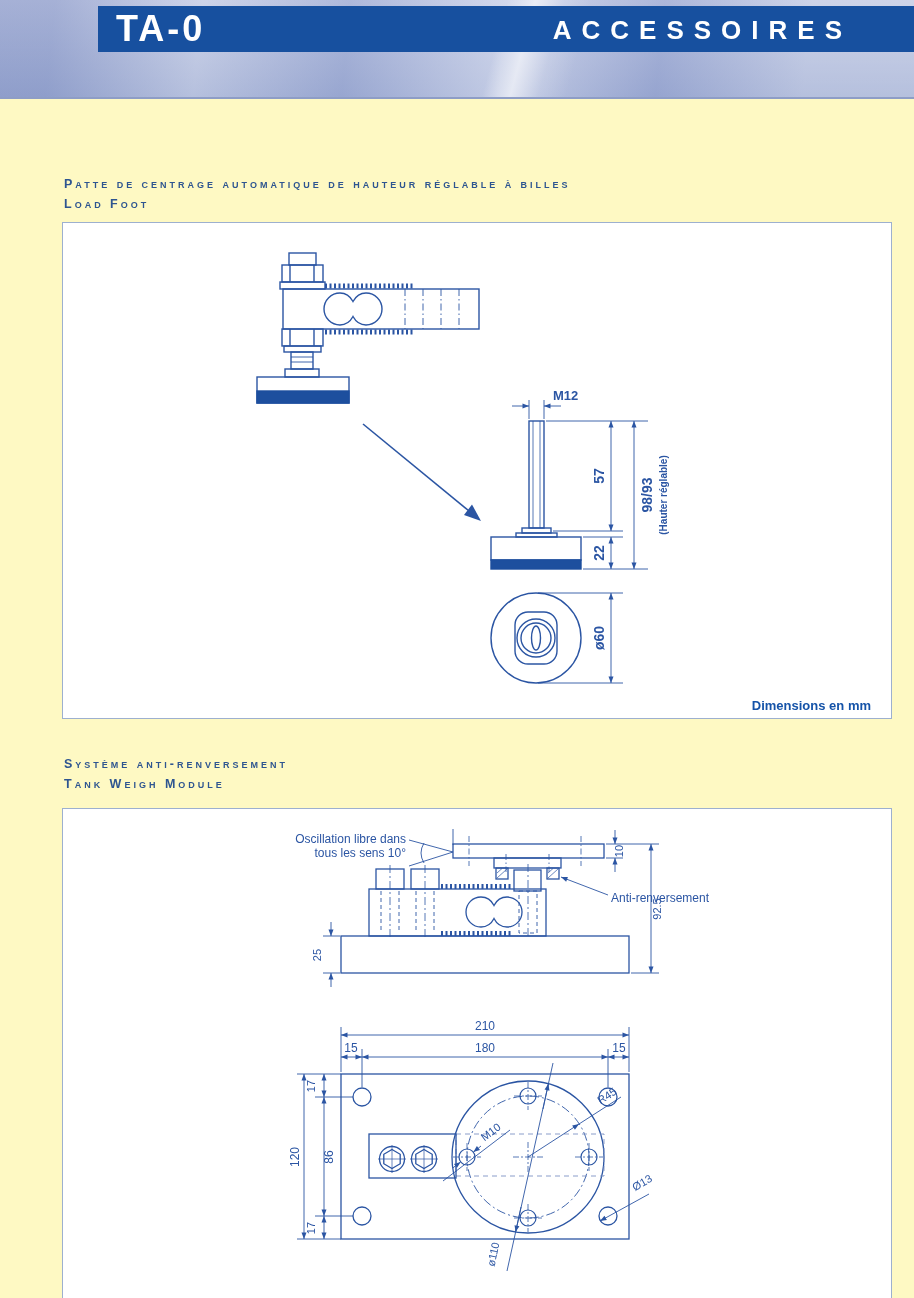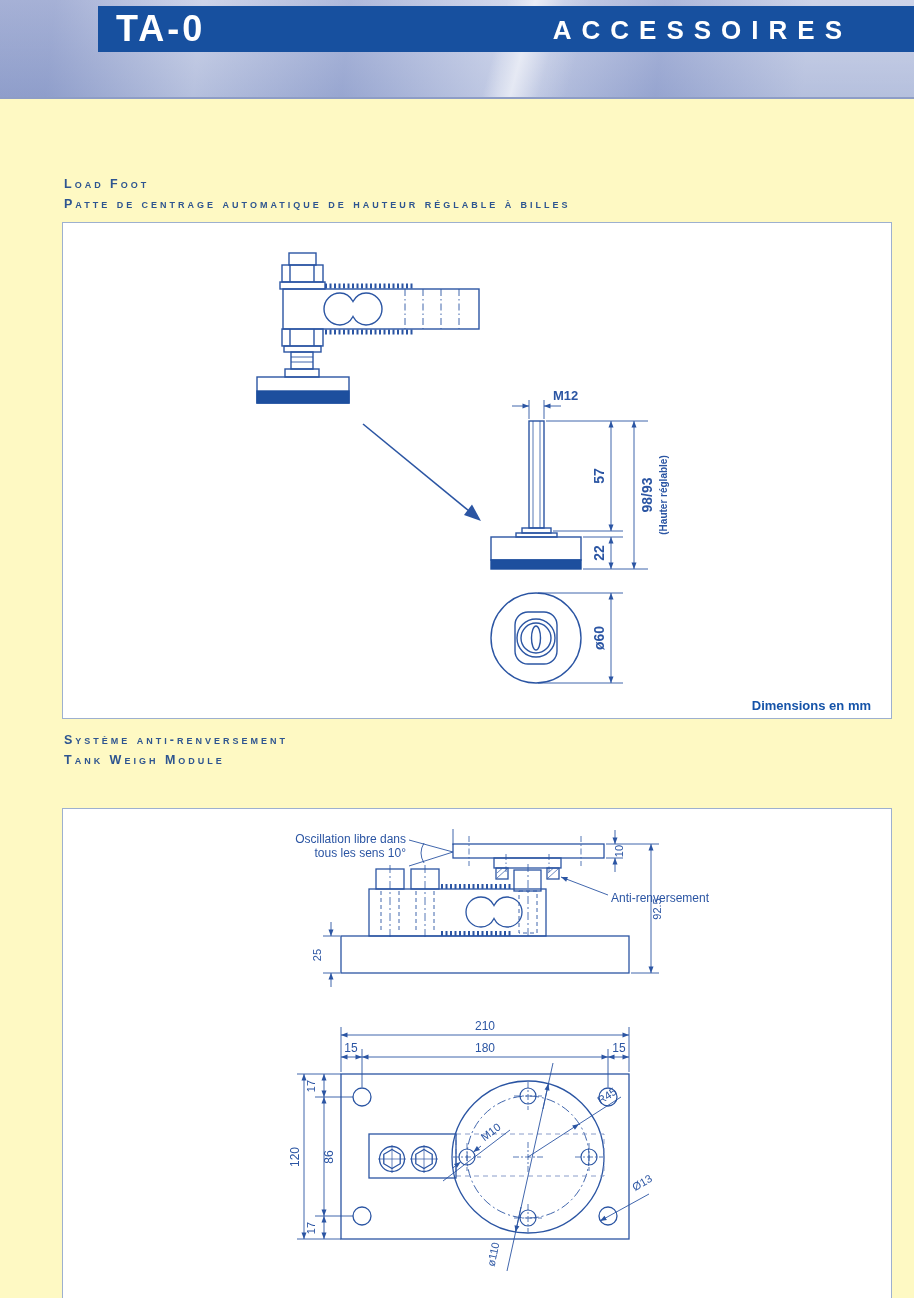--- a/index.html
+++ b/index.html
@@ -14,43 +14,43 @@
     border-bottom:2px solid #8e9dc6;}
   .header-band{position:absolute;left:98px;right:0;top:6px;height:46px;background:#17509f;}
   .product-code{position:absolute;left:18px;top:0;height:46px;line-height:46px;color:#ffffff;
     font-size:36px;font-weight:bold;letter-spacing:3px;}
   .page-title{position:absolute;right:62px;top:0;height:46px;line-height:48px;color:#ffffff;
     font-size:26px;font-weight:bold;letter-spacing:10px;}
   
   .sec-title{position:absolute;left:64px;color:#2e5590;font-size:12.5px;letter-spacing:3px;
     line-height:20px;font-variant:small-caps;font-weight:bold;}
   .sec1{top:174px;}
-  .sec2{top:730px;}
+  .sec2{top:754px;}
   
   .box{position:absolute;left:62px;width:828px;border:1px solid #9db0cf;background:#fff;}
   .box1{top:222px;height:495px;text-align:right;}
   .box2{top:808px;height:495px;border-bottom:none;}
   .dim-note{position:absolute;right:20px;bottom:5px;color:#1553a8;font-weight:bold;font-size:13px;}
   svg{display:block;}
   svg text{font-family:"Liberation Sans",sans-serif;fill:#2b55a3;}
 </style>
 </head>
 <body>
 
 <div class="page">
 
   <div class="header-texture"></div>
   <div class="header-band">
     <div class="product-code">TA-0</div>
     <div class="page-title">ACCESSOIRES</div>
   </div>
 
   <div class="sec-title sec1">
+    <div>Patte de centrage automatique de hauteur réglable à billes</div>
     <div>Load Foot</div>
-    <div>Patte de centrage automatique de hauteur réglable à billes</div>
   </div>
 
   <div class="box box1">
     <svg width="828" height="495" viewBox="0 0 828 495">
       <defs>
         <marker id="a1" viewBox="0 0 10 10" refX="9.5" refY="5" markerWidth="8" markerHeight="8" orient="auto-start-reverse">
           <path d="M0.5,1.5 L9.5,5 L0.5,8.5 Z" fill="#2b55a3"></path>
         </marker>
       </defs>
 

